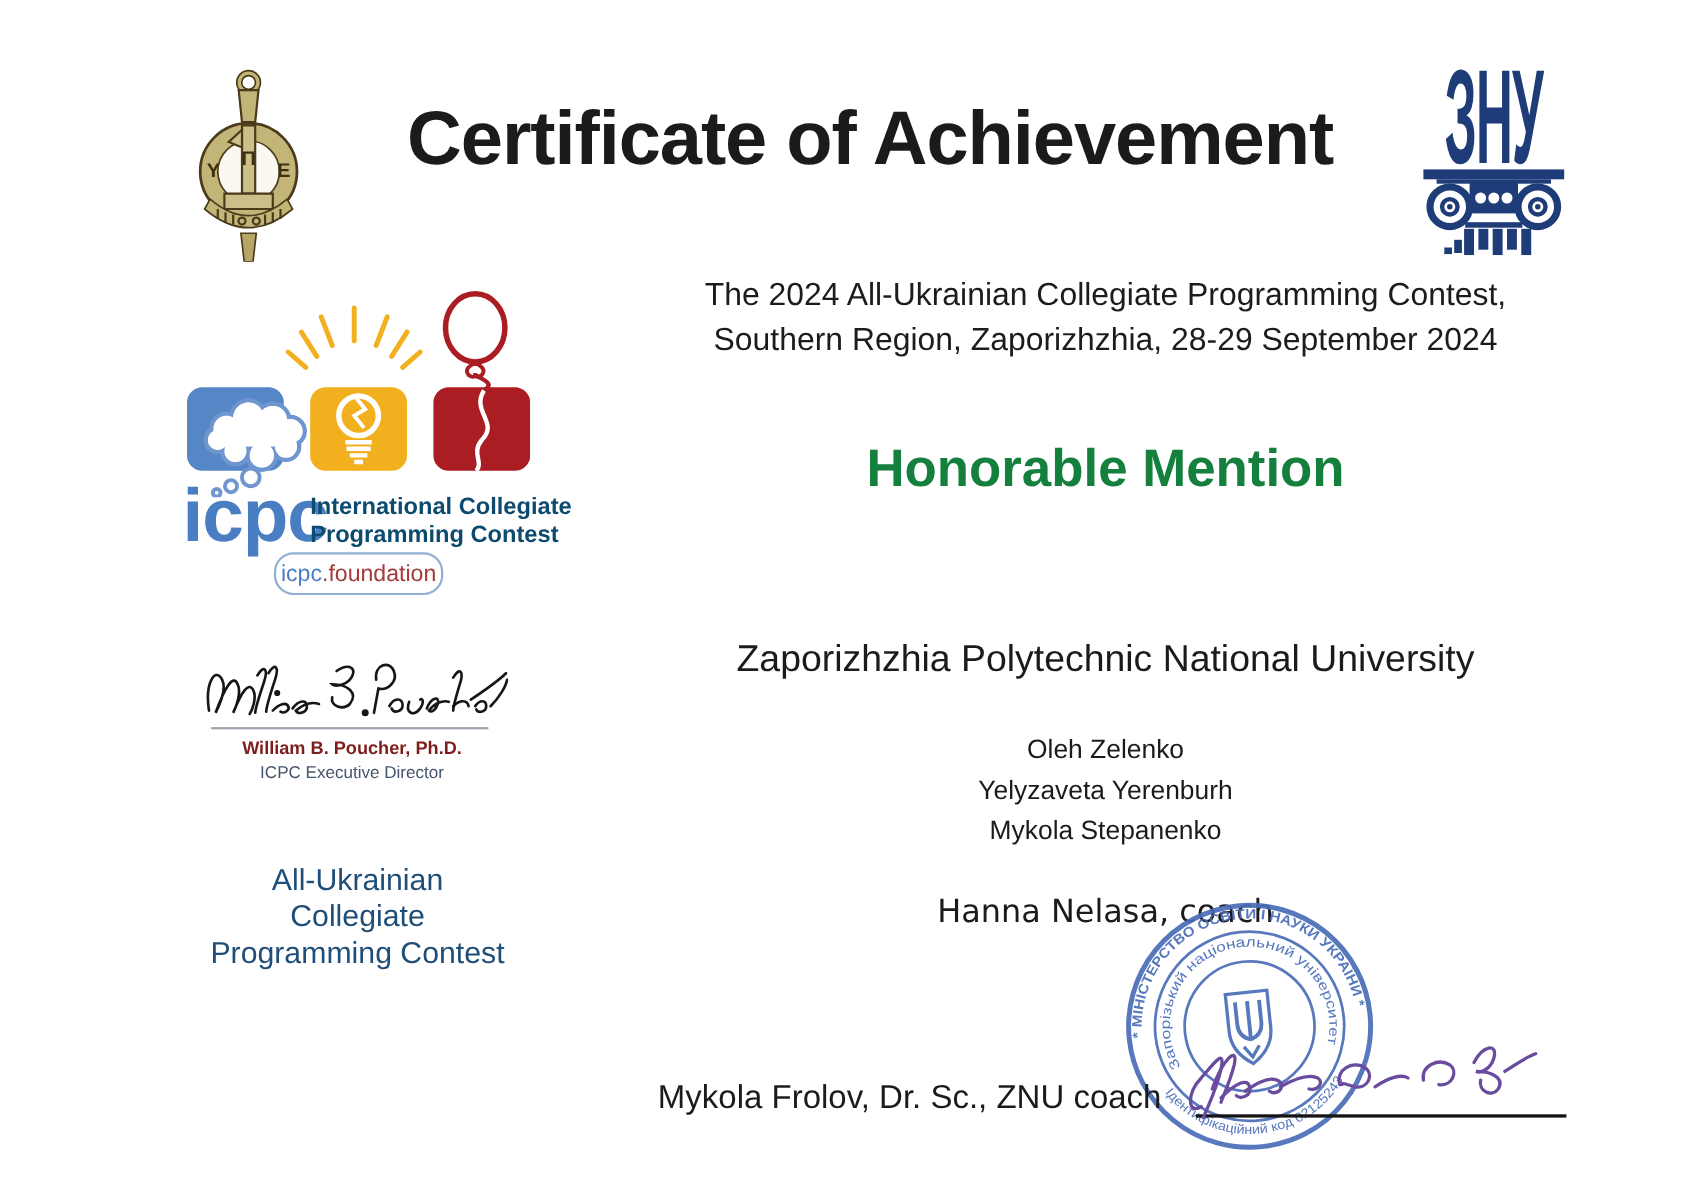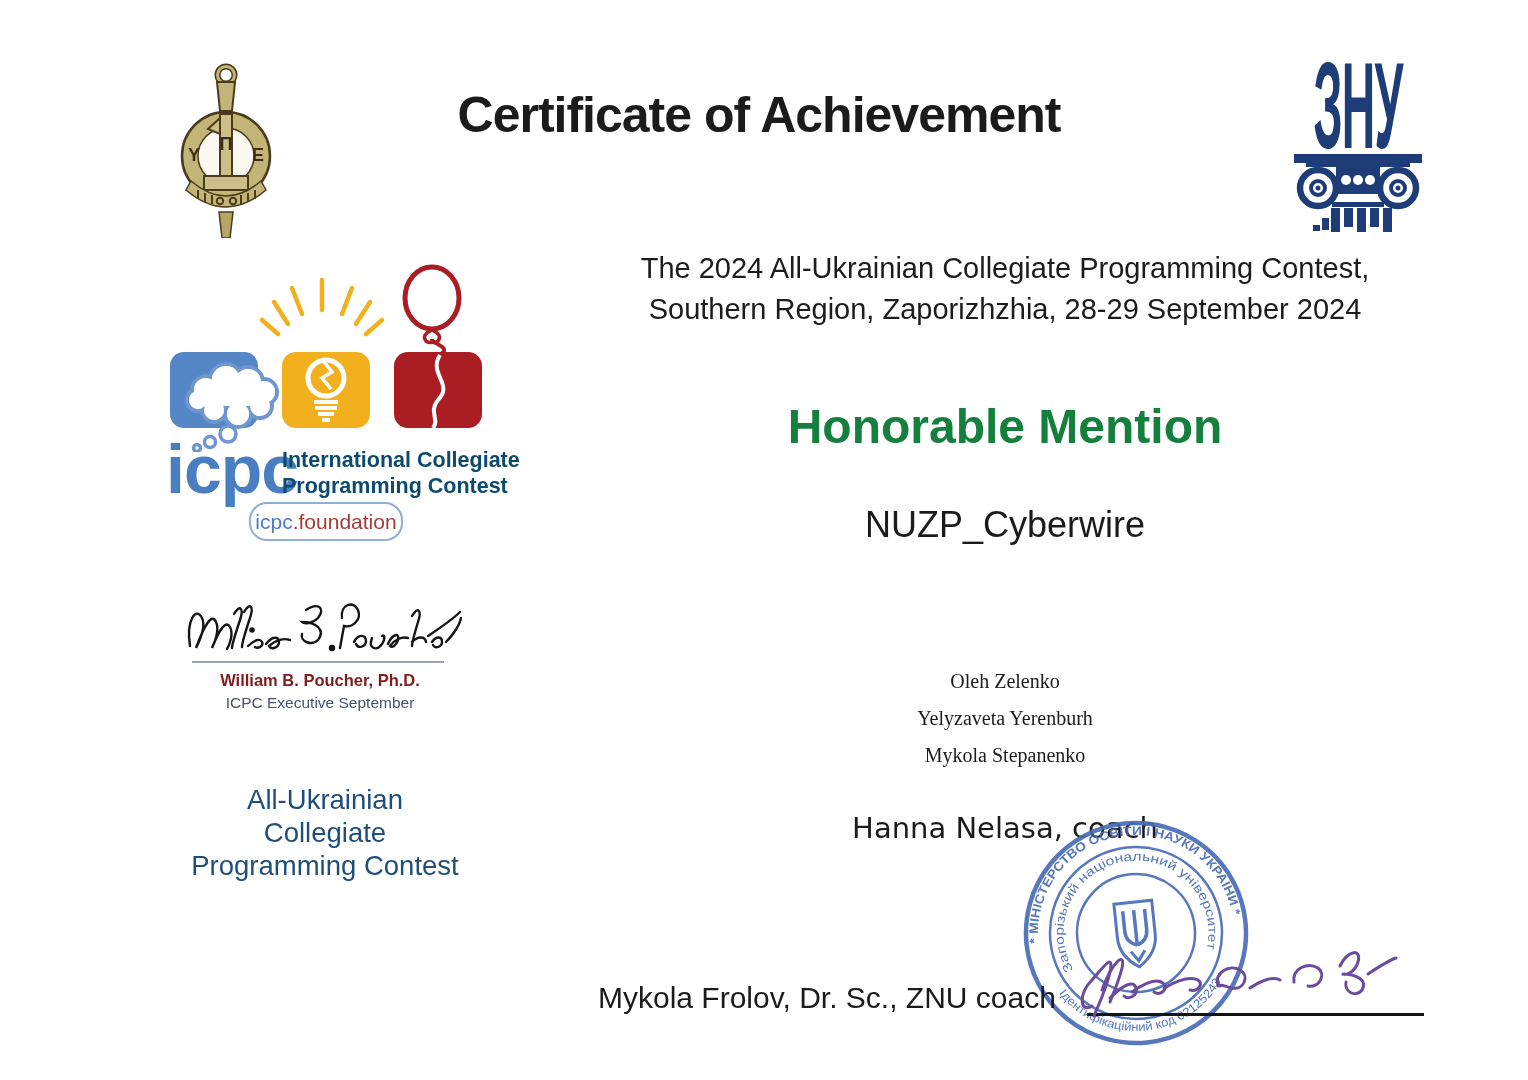--- a/index.html
+++ b/index.html
@@ -1,27 +1,27 @@
 <!DOCTYPE html>
 <html><head>
 <meta charset="utf-8">
 <style>
   html,body{margin:0;padding:0;background:#ffffff;}
   #page{position:relative;width:1528px;height:1080px;background:#ffffff;overflow:hidden;
         font-family:"Liberation Sans",sans-serif;color:#1b1b1b;}
   .abs{position:absolute;}
   .ctr{text-align:center;left:0;right:0;}
-  #title{left:254px;top:86px;width:1010px;text-align:center;
-         font-size:50px;font-weight:bold;letter-spacing:-1px;color:#1b1b1b;white-space:nowrap;}
+  #title{left:286px;top:86px;width:1010px;text-align:center;
+         font-size:69px;font-weight:bold;letter-spacing:-1px;color:#1b1b1b;white-space:nowrap;}
   #main-col{left:540px;top:0;width:930px;height:828px;}
   .event-line{font-size:29px;line-height:41px;color:#1c1c1c;}
   #award{top:399px;font-size:48px;font-weight:bold;color:#15803d;}
   #team{top:504px;font-size:36px;}
   #institution{top:580px;font-size:34px;}
-  .member{font-size:20px;line-height:37px;font-family:Liberation Serif, serif;}
+  .member{font-size:24px;line-height:37px;font-family:Liberation Sans, sans-serif;}
   #members{top:663px;}
   #coach{top:811px;font-size:29px;font-family:"DejaVu Sans",sans-serif;}
   #rector{left:598px;top:981px;font-size:30px;white-space:nowrap;}
   #sig-line{left:1087px;top:1013px;width:337px;height:3px;background:#141414;}
   
   #icpc-wordmark{left:166px;top:430px;font-size:68px;font-weight:bold;color:#4a7ec2;letter-spacing:-1px;}
   #icpc-org{left:282px;top:447px;font-size:21.5px;font-weight:bold;color:#0c4a6e;line-height:26px;}
   #foundation-badge{left:249px;top:502px;width:150px;height:35px;border:2px solid #8fb0d4;border-radius:18px;
                     display:flex;align-items:center;justify-content:center;font-size:21px;}
   #foundation-badge .blue{color:#4a7ec2;}
@@ -187,35 +187,35 @@
       <path d="M206,48 C210,38 218,36 216,44 C214,50 210,52 208,50 C212,44 220,40 226,42"></path>
       <path d="M230,20 C236,10 240,14 236,26 C233,36 230,46 230,50"></path>
       <path d="M230,46 C236,40 243,40 244,46"></path>
       <path d="M250,46 C254,40 260,40 260,46 C260,51 253,53 251,49"></path>
       <path d="M264,46 C272,38 278,28 279,22"></path>
       <path d="M246,40 C258,32 270,24 278,16"></path>
     </g>
   </svg>
   <div class="abs" id="poucher-hairline"></div>
   <div class="abs" id="poucher-name">William B. Poucher, Ph.D.</div>
-  <div class="abs" id="poucher-role">ICPC Executive September</div>
+  <div class="abs" id="poucher-role">ICPC Executive Director</div>
 
   <div class="abs" id="contest-brand">
     <div>All-Ukrainian</div>
     <div>Collegiate</div>
     <div>Programming Contest</div>
   </div>
 
   <div class="abs" id="main-col">
     <div class="abs ctr" style="top:248px">
       <div class="event-line">The 2024 All-Ukrainian Collegiate Programming Contest,</div>
       <div class="event-line">Southern Region, Zaporizhzhia, 28-29 September 2024</div>
     </div>
     <div class="abs ctr" id="award">Honorable Mention</div>
-    <div class="abs ctr" id="team">NUZP_Cyberwire</div>
+    <div class="abs ctr" id="institution">Zaporizhzhia Polytechnic National University</div>
     <div class="abs ctr" id="members">
       <div class="member">Oleh Zelenko</div>
       <div class="member">Yelyzaveta Yerenburh</div>
       <div class="member">Mykola Stepanenko</div>
     </div>
     <div class="abs ctr" id="coach">Hanna Nelasa, coach</div>
   </div>
 
   <svg class="abs" style="left:1020px;top:817px;opacity:.92" width="232" height="232" viewBox="0 0 232 232">
     <defs>

